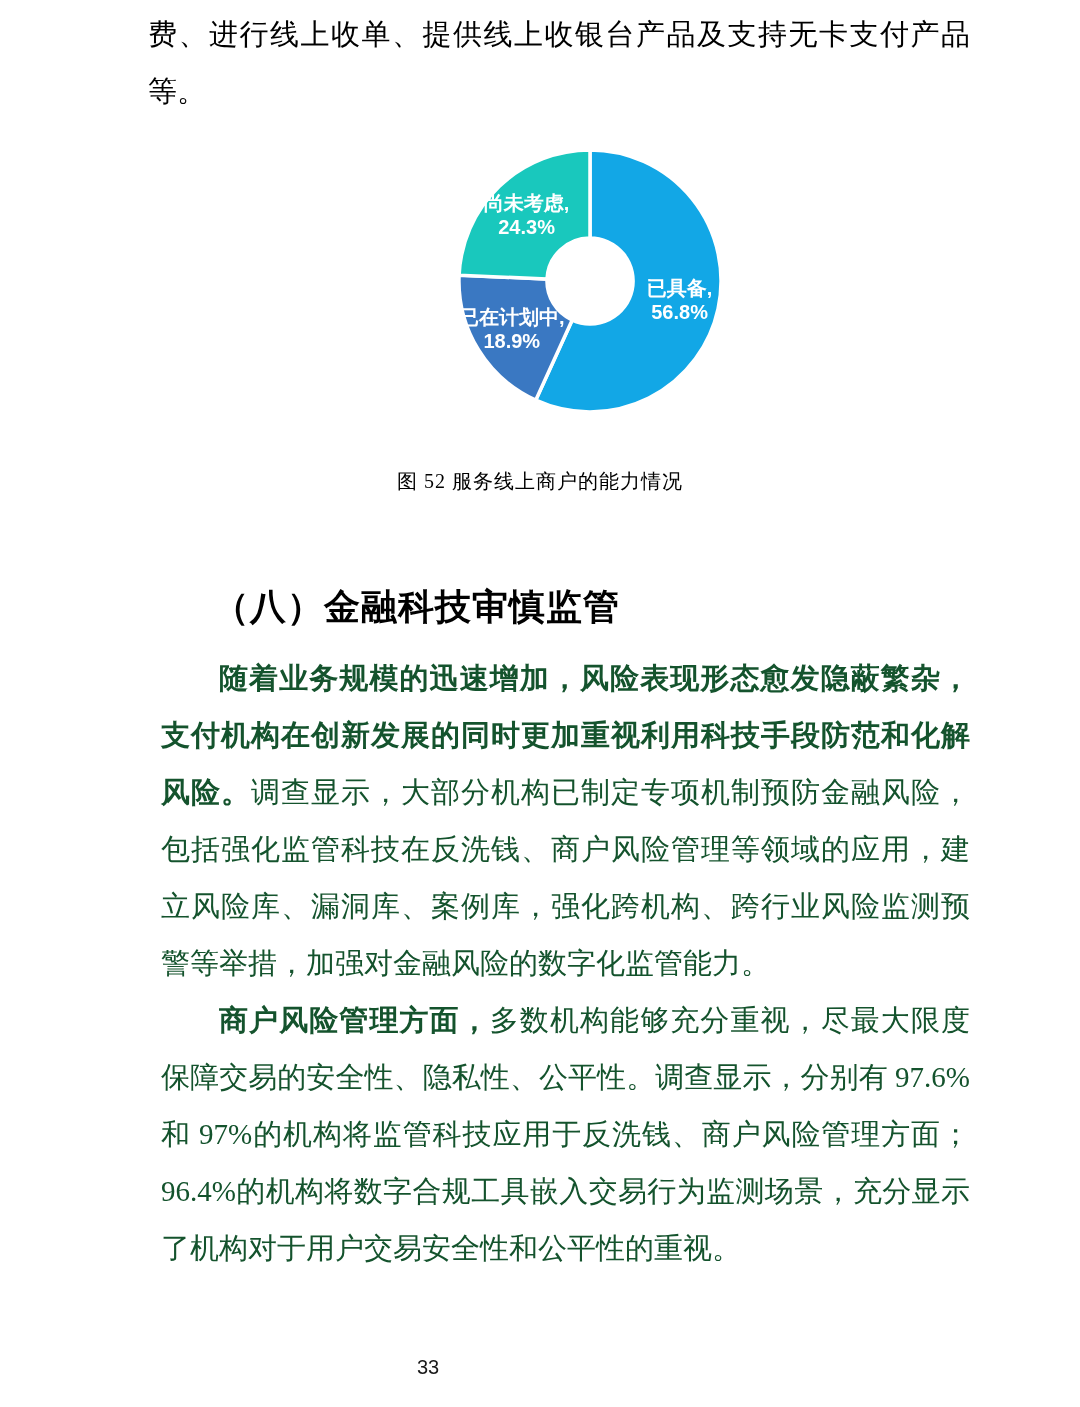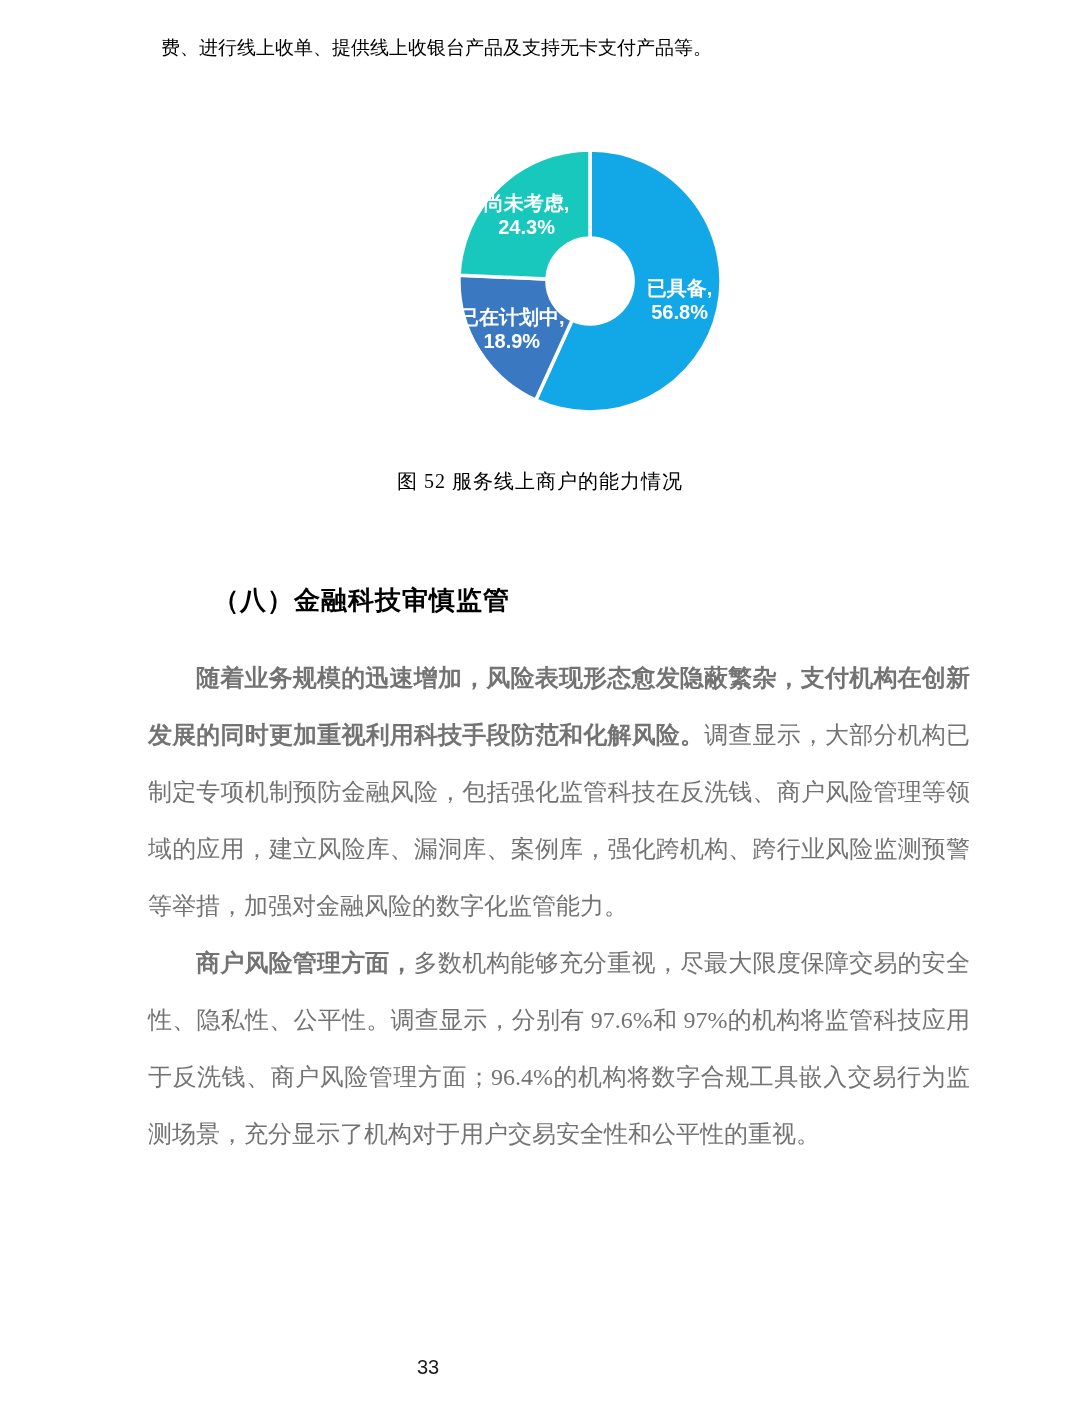--- a/index.html
+++ b/index.html
@@ -6,25 +6,25 @@
   .page {
     position: relative;
     width: 1080px;
     height: 1407px;
     background: #ffffff;
     overflow: hidden;
     font-family: "Liberation Serif", serif;
     color: #000000;
   }
   .body-text {
-    font-size: 19px;
+    font-size: 29px;
     line-height: 57px;
     text-align: justify;
     color: #000000;
-    margin: 13px;
+    margin: 0;
   }
   .intro {
     position: absolute;
     left: 148px;
     top: 6px;
     width: 822px;
   }
   .chart-wrap {
     position: absolute;
     left: 440px;
@@ -49,37 +49,38 @@
     font-size: 20px;
     line-height: 30px;
     color: #000000;
     letter-spacing: 1px;
   }
   .section-heading {
     position: absolute;
     left: 213px;
     top: 583px;
     margin: 0;
-    font-size: 26px;
+    font-size: 36px;
     font-weight: bold;
     letter-spacing: 1px;
     color: #000000;
   }
   .paragraphs {
     position: absolute;
     left: 148px;
     top: 650px;
     width: 822px;
   }
   .para {
-    font-size: 24px;
+    font-size: 29px;
     line-height: 57px;
     text-align: justify;
     text-indent: 2em;
-    color: #737373;
+    color: #14532d;
+    margin-left: 13px;
   }
   .bold-run { font-weight: bold; }
   .page-number {
     position: absolute;
     left: 0;
     top: 1356px;
     width: 856px;
     text-align: center;
     font-size: 20px;
     font-family: "Liberation Sans", sans-serif;

